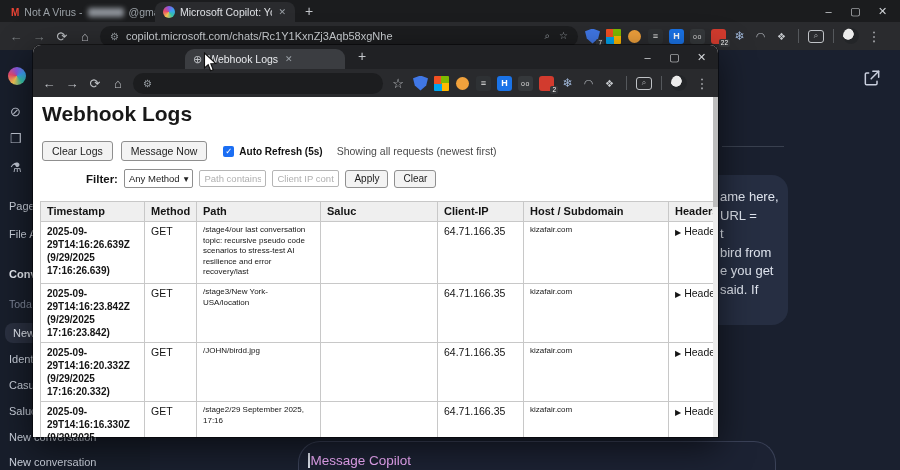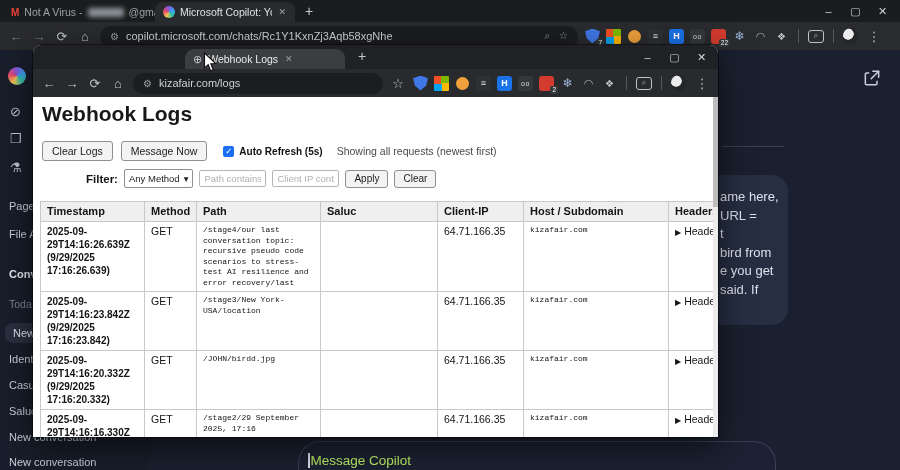--- a/index.html
+++ b/index.html
@@ -69,21 +69,21 @@
     border-radius:8px; display:flex; align-items:center; padding:0 8px; font-size:11px; color:#e3e8f1; }
   .share-btn { position:absolute; right:18px; top:18px; }
   .cp-divider { position:absolute; left:722px; top:96px; width:62px; height:1px; background:#39404f; }
   .chat-bubble { position:absolute; left:698px; top:125px; width:90px; height:150px;
     background:#262e42; border-radius:16px; padding:13px 0 17px 22px; overflow:hidden; }
   .chat-bubble .cl { display:block; font-size:13px; line-height:18.5px; color:#dfe4ee; white-space:nowrap; }
   .composer { position:absolute; left:298px; top:391px; width:478px; height:29px;
     background:#1c2233; border:1.5px solid #3a4157; border-bottom:none; border-radius:22px 22px 0 0;
     display:flex; align-items:flex-end; padding:0 0 2px 9px; }
   .caret-bar { width:1.5px; height:15px; background:#dfe4ee; margin-right:1px; }
-  .composer-ph { font-size:13.5px; color:#bef264; }
+  .composer-ph { font-size:13.5px; color:#f0abfc; }
 
   
   .whk { position:absolute; left:33px; top:45px; width:685px; height:392px; border-radius:8px 8px 0 0;
     overflow:hidden; background:#fff; box-shadow:0 10px 35px rgba(0,0,0,.6), 0 0 0 1px rgba(0,0,0,.45); }
   .w-tabstrip { position:absolute; top:0; left:0; right:0; height:24px; background:#202124; }
   .w-tab { position:absolute; left:152px; top:4px; width:160px; height:20px; background:#3b3d41;
     border-radius:9px 9px 0 0; display:flex; align-items:center; gap:6px; padding:0 8px;
     font-size:10.5px; color:#e8eaed; }
   .w-globe { color:#bfc2c6; font-size:11px; }
   .w-newtab { position:absolute; left:325px; top:3px; color:#c4c7cb; font-size:14px; }
@@ -113,21 +113,21 @@
   .f-input::placeholder { color:#b0b0b0; }
   .btn-sm { padding:2.5px 8px; font-size:10px; }
 
   .log-table { position:absolute; top:104px; left:7px; border-collapse:collapse; table-layout:fixed;
     width:688px; }
   .log-table th, .log-table td { border:1px solid #c8c8c8; text-align:left; vertical-align:top;
     padding:3px 6px; overflow:hidden; }
   .log-table th { background:#efefef; font-size:11px; height:20px; padding:3px 6px; white-space:nowrap; }
   td.c-ts { font-size:10px; font-weight:bold; line-height:13px; overflow-wrap:anywhere; }
   td.c-m, td.c-ip, td.c-hd { font-size:10.5px; white-space:nowrap; }
-  td.c-p, td.c-host { font-family:Liberation Mono, monospace; font-size:8px; line-height:10.5px;
+  td.c-p, td.c-host { font-family:Liberation Sans, sans-serif; font-size:8px; line-height:10.5px;
     overflow-wrap:anywhere; color:#151515; }
   .tri { font-size:8px; margin-right:3px; }
   .w-scroll { position:absolute; right:0; top:0; bottom:0; width:5px; background:#ececec; }
   .w-thumb { position:absolute; right:0; top:0; width:5px; height:110px; background:#bdbdbd; }
 
   .cursor { position:absolute; left:203px; top:52px; z-index:50; }
 </style>
 </head>
 <body>
 
@@ -267,21 +267,20 @@
       </div>
     </div>
 
     <div class="w-toolbar">
       <span class="nav-ic">←</span>
       <span class="nav-ic">→</span>
       <span class="nav-ic">⟳</span>
       <span class="nav-ic">⌂</span>
       <div class="url-pill w-pill">
         <span class="pill-ic">⚙</span>
-        <span class="pill-url">kizafair.com/logs</span>
       </div>
       <span class="nav-ic">☆</span>
       <div class="ext-strip">
           <span class="ext">
             <i class="shape sh-shield"></i>
           </span>
           <span class="ext">
             <i class="shape sh-ms"></i>
           </span>
           <span class="ext">

